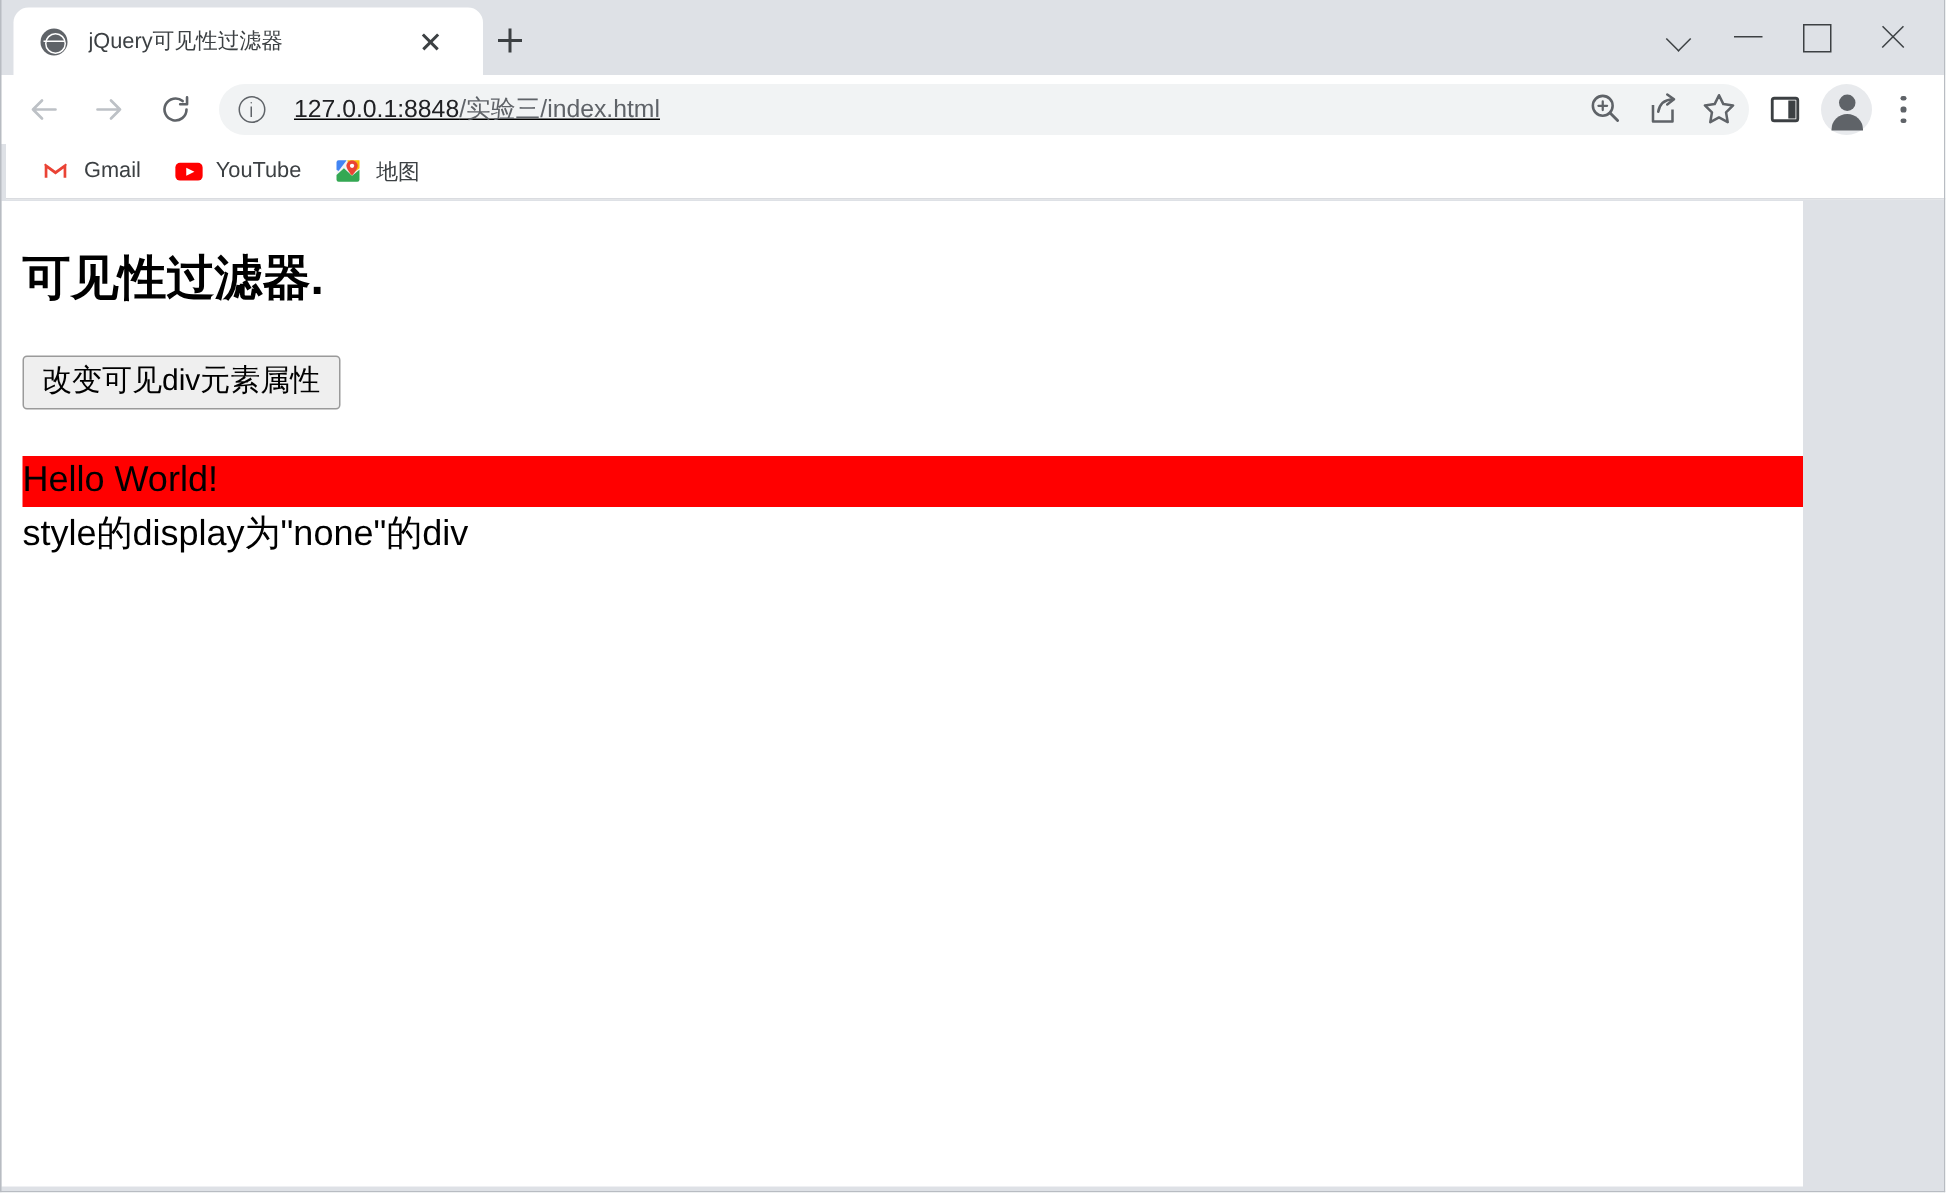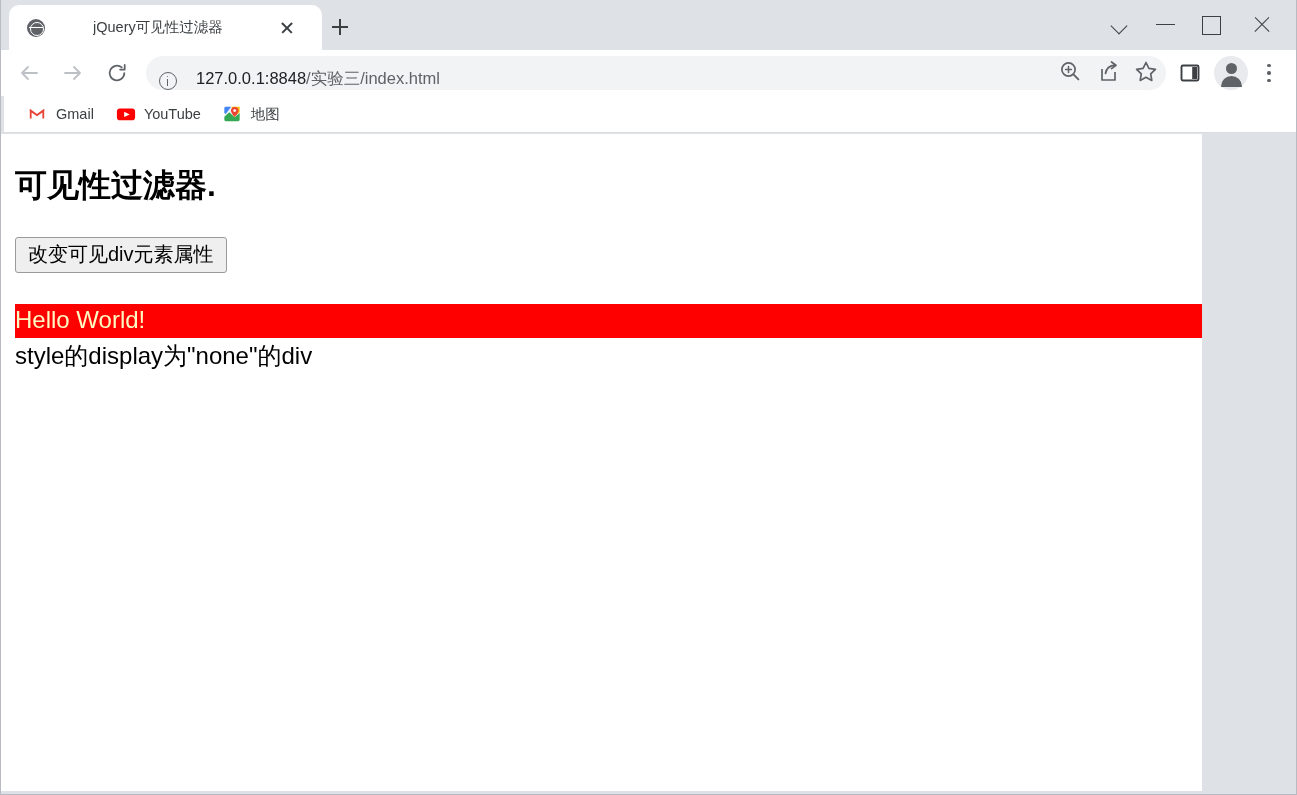--- a/index.html
+++ b/index.html
@@ -29,21 +29,20 @@
   }
   #tab {
     position: absolute;
     left: 9px; top: 5px;
     width: 313px; height: 45px;
     background: #ffffff;
     border-radius: 10px 10px 0 0;
     display: flex;
     align-items: center;
     padding: 0 22px 0 18px;
-    gap: 34px;
   }
   #tab-favicon {
     width: 18px; height: 18px;
     flex: 0 0 18px;
     border-radius: 50%;
     background: #5f6368;
     position: relative;
     overflow: hidden;
   }
   #tab-favicon::before {
@@ -164,23 +163,24 @@
   #reload-button svg { position: absolute; left: 9px; top: 9px; }
 
   #omnibox {
     flex: 1;
     height: 34px;
     margin-left: 9px;
     margin-right: 6px;
     background: #f1f3f4;
     border-radius: 17px;
     display: flex;
-    align-items: flex-end;
+    align-items: center;
     padding-left: 13px;
     position: relative;
+    text-decoration: underline;
   }
   #site-info-icon {
     width: 18px; height: 18px;
     flex: 0 0 18px;
     border: 1.4px solid #5f6368;
     border-radius: 50%;
     position: relative;
   }
   #site-info-icon::before {
     content: "";
@@ -315,21 +315,21 @@
     padding: 4px 12px 6px 12px;
     line-height: 1.2;
     cursor: default;
   }
   #visible-div {
     position: absolute;
     left: 14px; top: 170px;
     width: 1276px;
     background: #ff0000;
     font-size: 24px;
-    color: #fef9c3;
+    color: #000000;
     line-height: 1.28;
     padding: 1px 0 2px 0;
   }
   #hidden-div-note {
     position: absolute;
     left: 14px; top: 207px;
     width: 1276px;
     font-size: 24px;
     color: #000000;
     line-height: 1.28;

